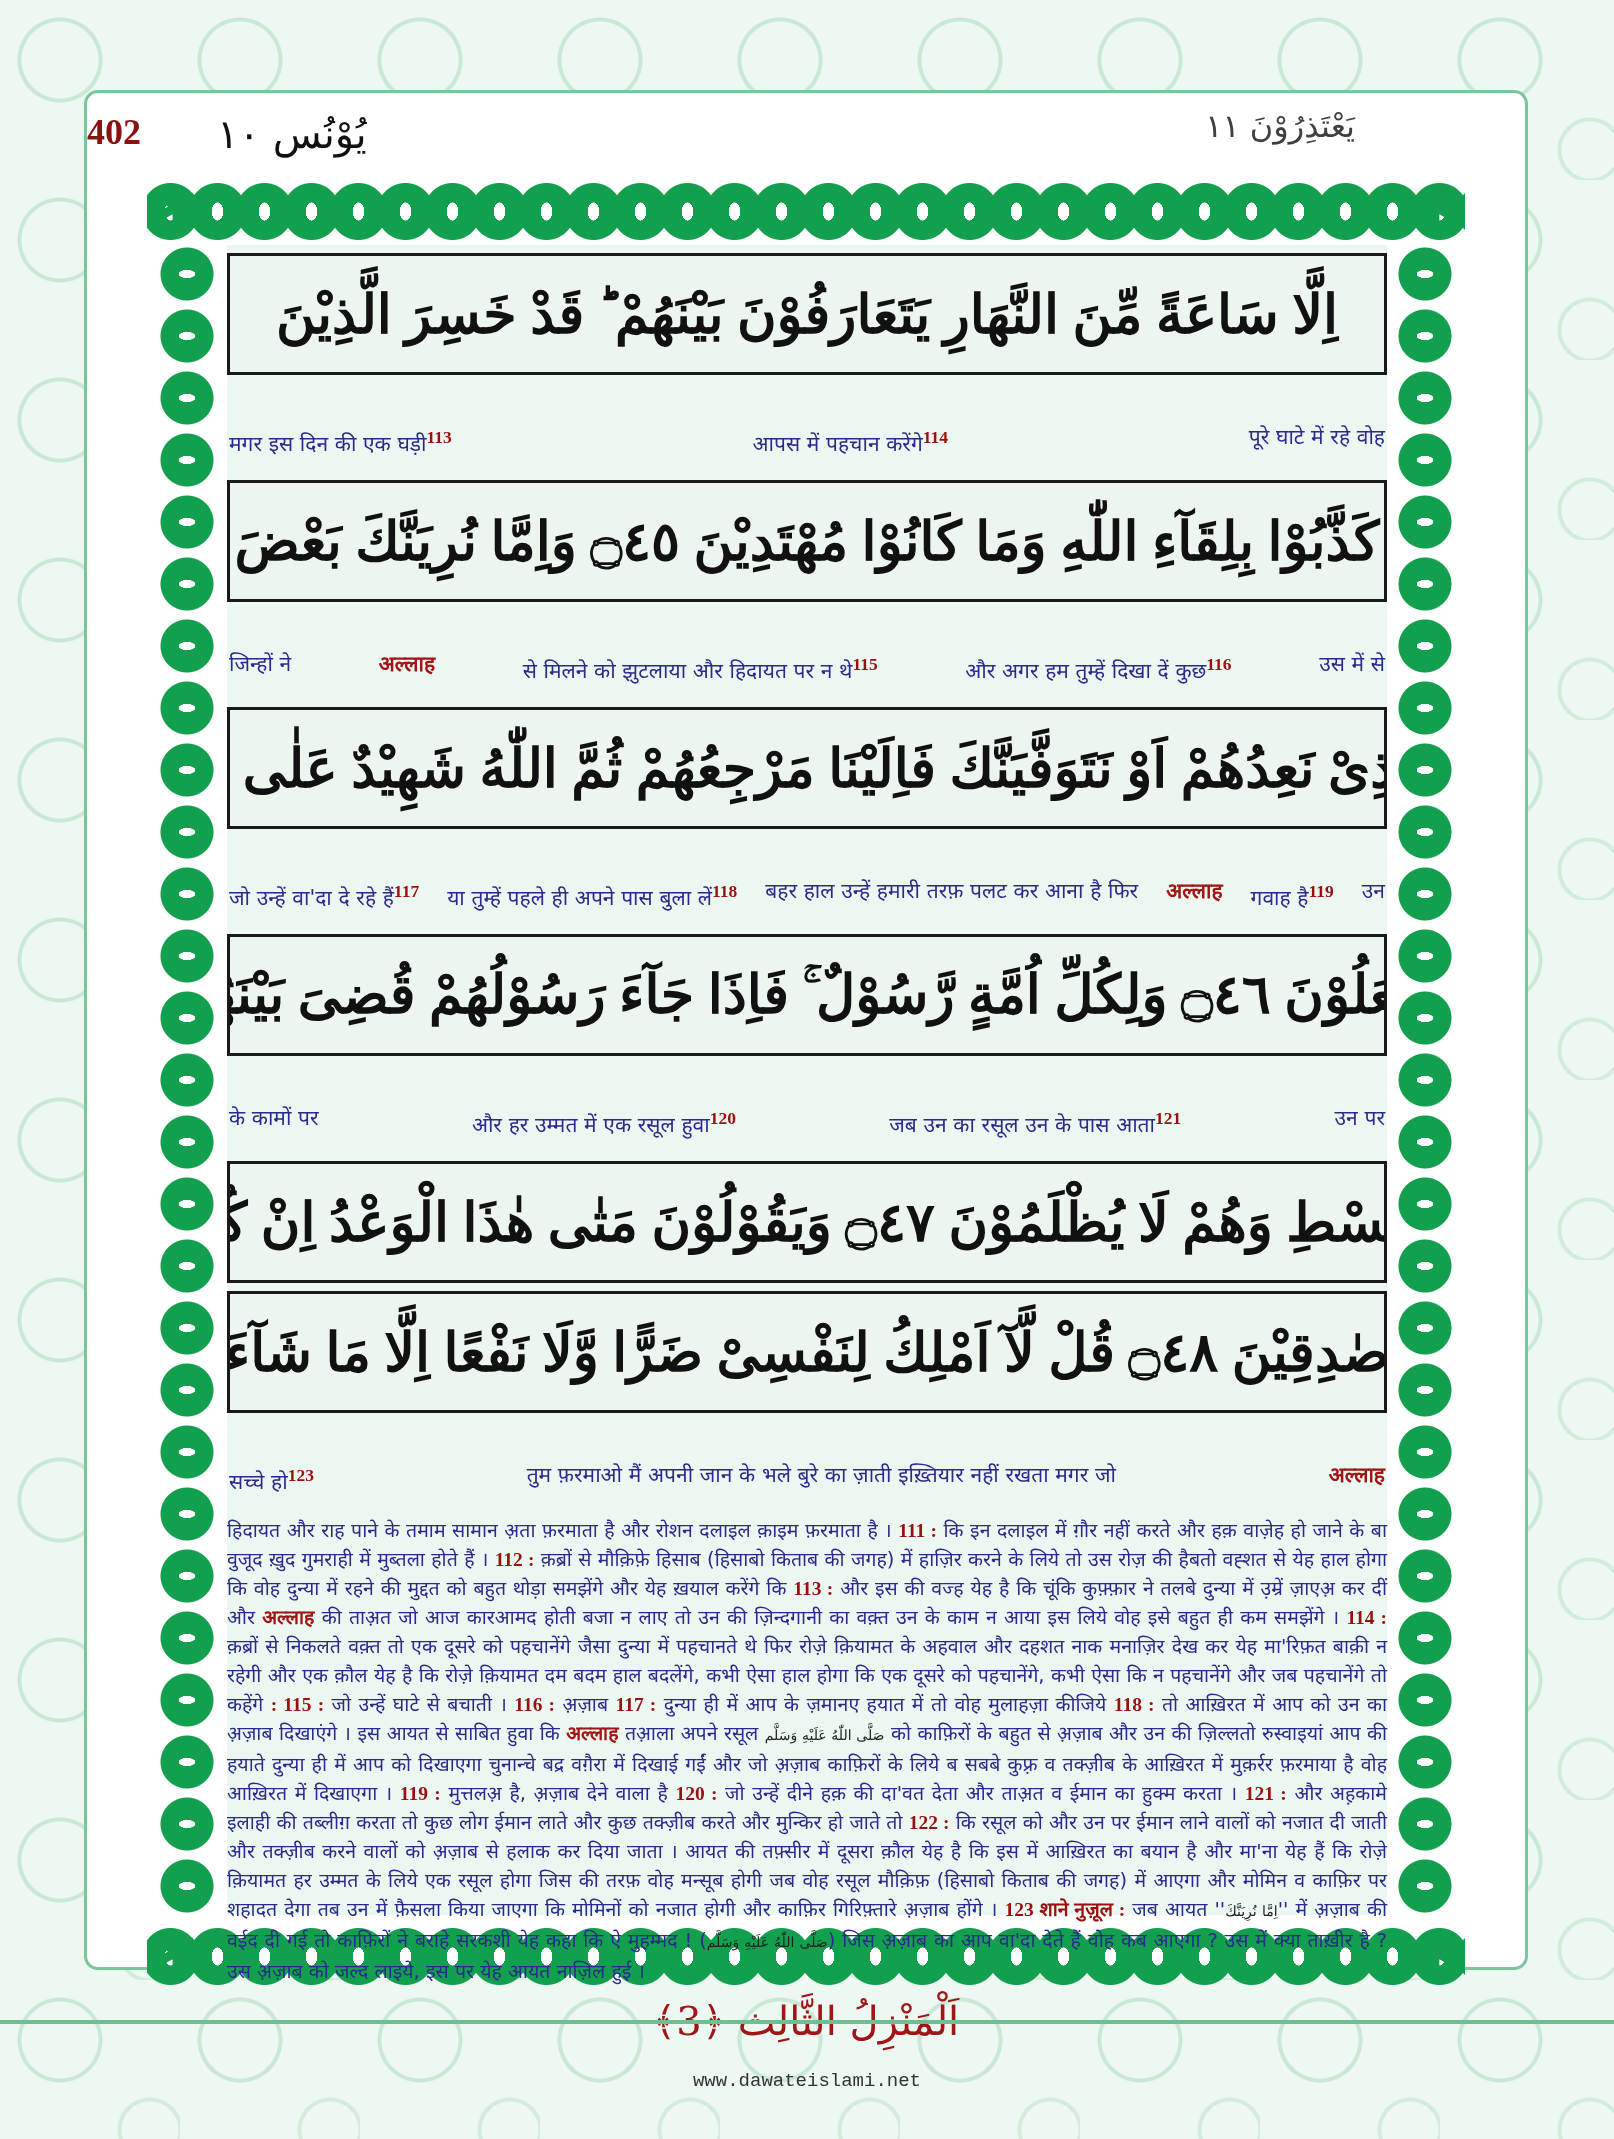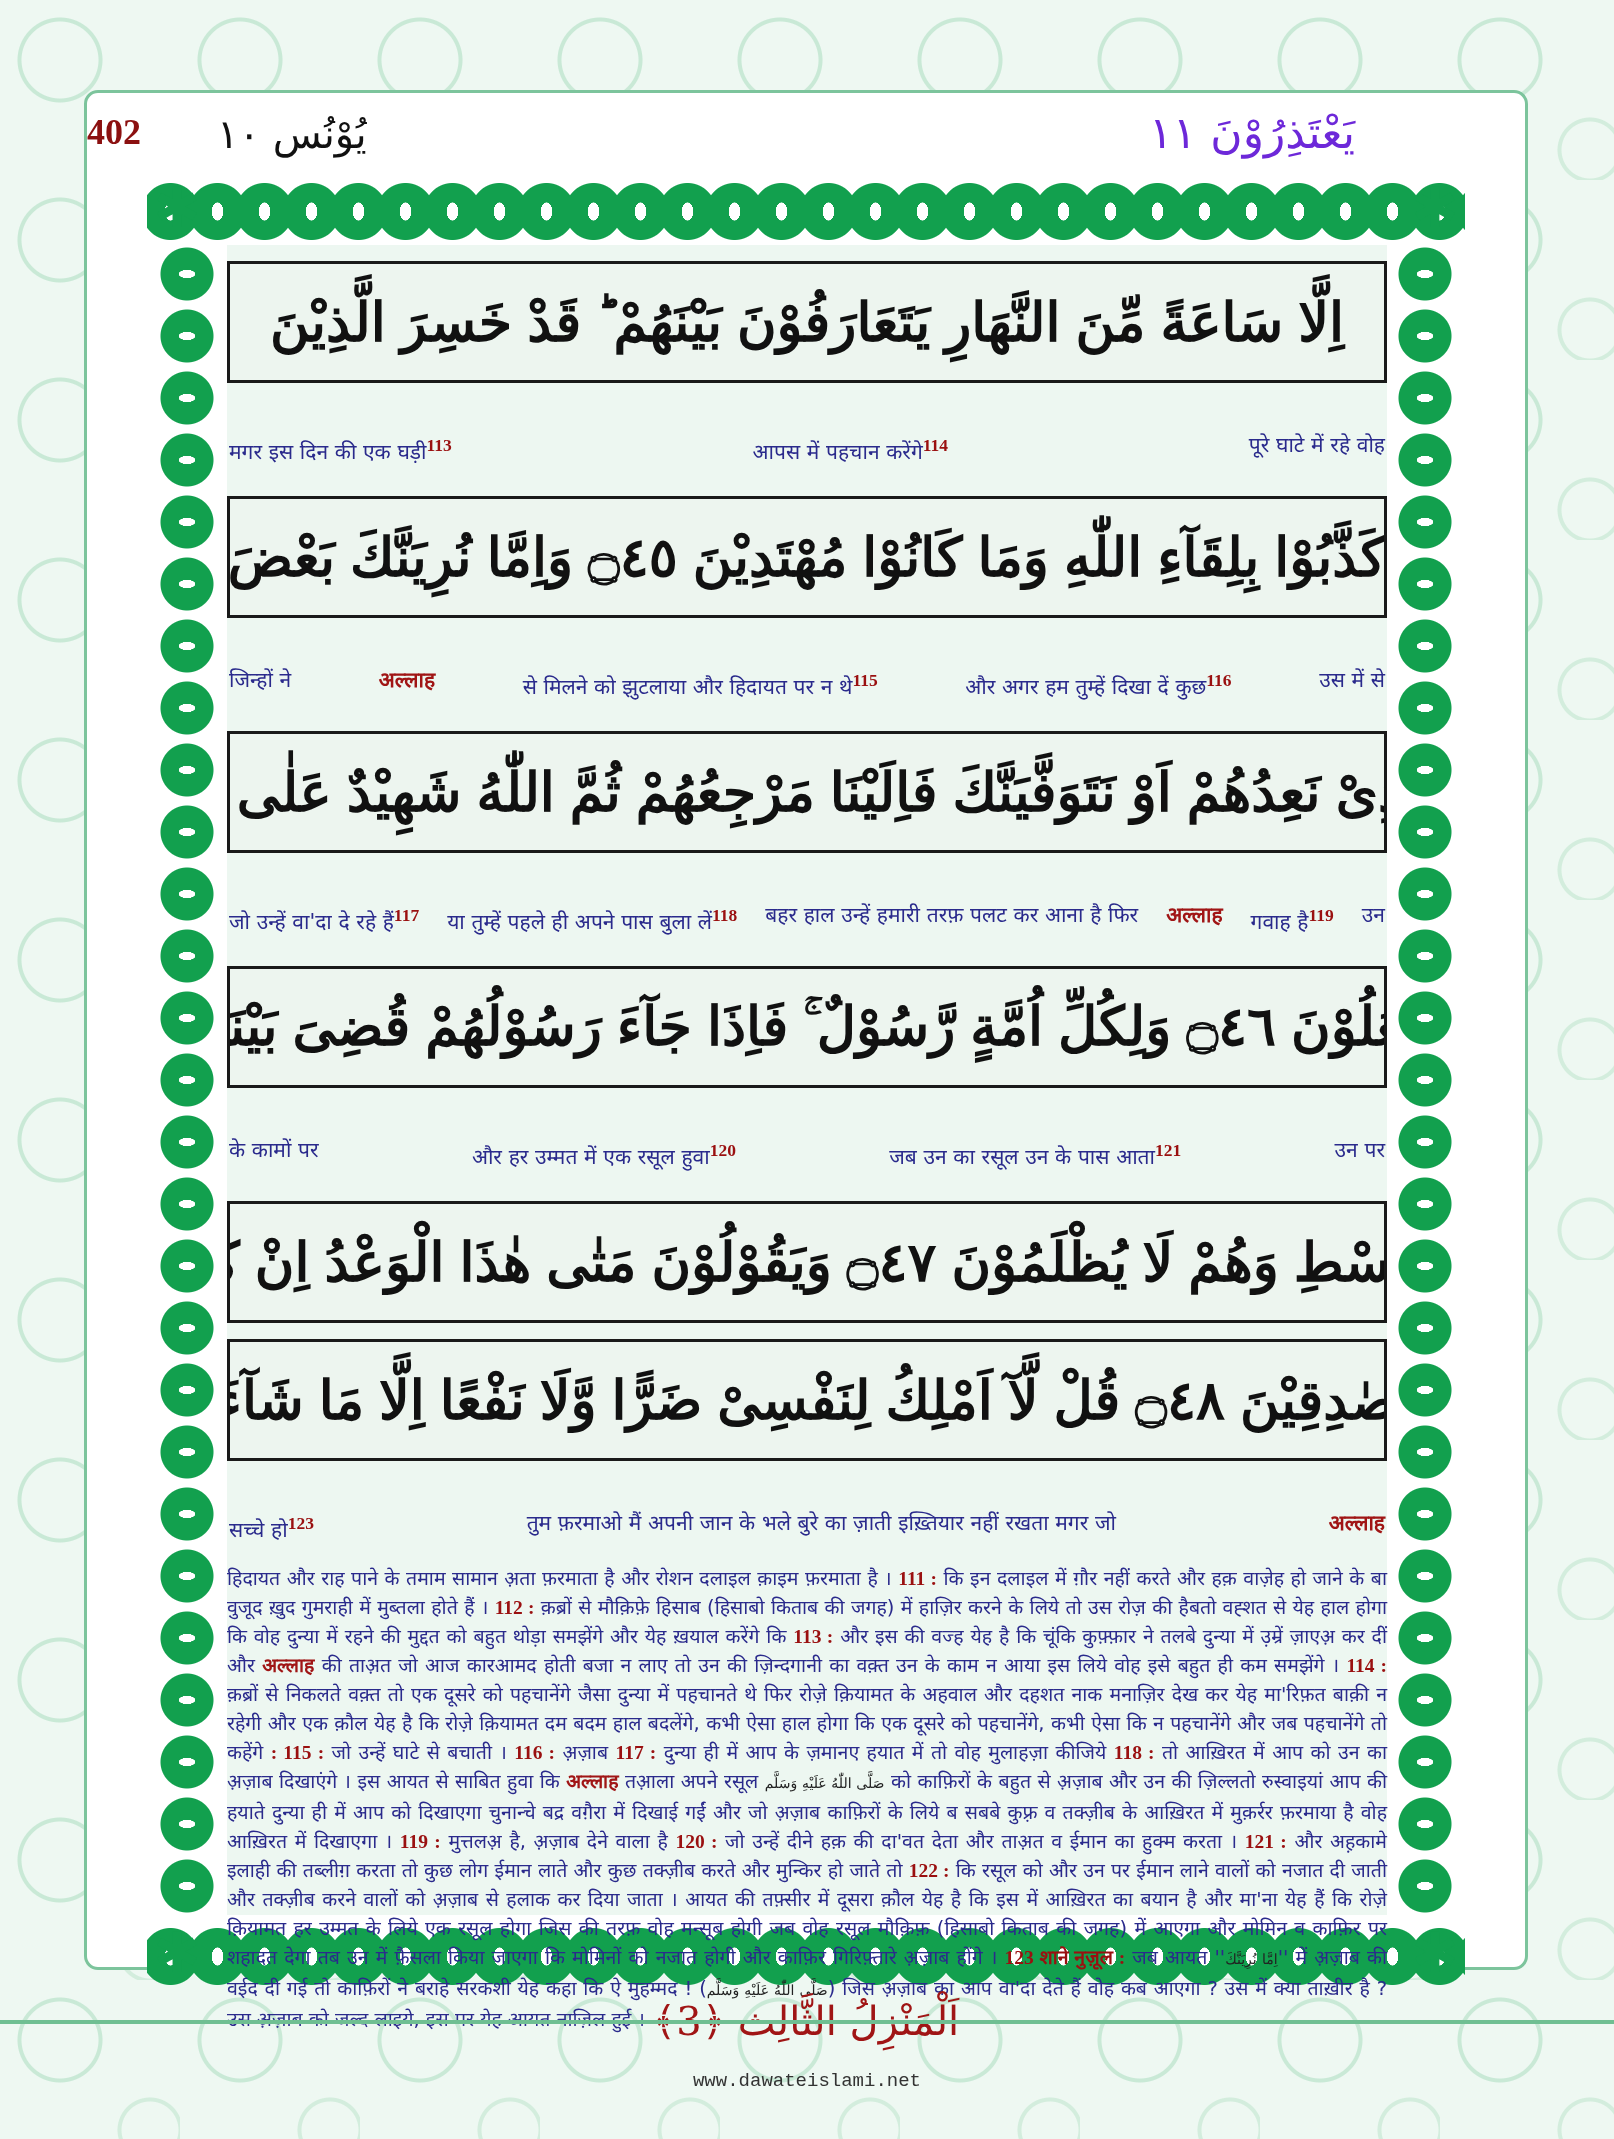--- a/index.html
+++ b/index.html
@@ -12,21 +12,21 @@
     background-size:180px 180px;
     font-family:"DejaVu Sans", sans-serif;
   }
   .page {
     position:absolute; left:84px; top:90px; width:1444px; height:1880px;
     background:#ffffff; border:3px solid #7cc49c; border-radius:14px; box-sizing:border-box;
   }
   .header { position:absolute; left:0; right:0; top:18px; height:60px; }
   .hdr-left { position:absolute; left:130px; top:0; font-size:40px; color:#111; font-family:"DejaVu Serif", serif; direction:rtl; }
   .hdr-center { position:absolute; left:0; right:0; top:0; text-align:left; font-size:36px; font-weight:bold; color:#8b1010; font-family:"Liberation Serif", serif; }
-  .hdr-right { position:absolute; right:170px; top:-4px; font-size:44px; color:#6d28d9; font-family:"DejaVu Serif", serif; direction:rtl; }
+  .hdr-right { position:absolute; right:170px; top:-4px; font-size:32px; color:#404040; font-family:"DejaVu Serif", serif; direction:rtl; }
 
   .border-top, .border-bottom {
     position:absolute; left:60px; right:60px; height:70px;
     background:
       radial-gradient(ellipse 14px 22px at 50% 55%, #ffffff 40%, transparent 42%),
       radial-gradient(circle at 50% 55%, #12a04e 28px, transparent 29px);
     background-size:47px 70px;
   }
   .border-top { top:80px; }
   .border-bottom { top:1825px; }
@@ -41,23 +41,23 @@
   .border-right { right:70px; }
   .corner { position:absolute; width:60px; height:70px; color:#12a04e; font-size:56px; line-height:70px; text-align:center; }
 
   .content { position:absolute; left:140px; top:152px; width:1160px; }
   .content-bg {
     position:absolute; left:140px; top:152px; width:1160px; height:1670px;
     background:#edf7f1;
   }
   .ayah-box {
     position:relative; height:122px; border:3px solid #1a1a1a; box-sizing:border-box;
-    background:#edf5ef; margin-top:16px;
+    background:#edf5ef; margin-top:8px;
     display:flex; align-items:center; justify-content:center;
-    direction:rtl; font-family:Liberation Sans, sans-serif; font-size:54px; font-weight:bold; color:#111;
+    direction:rtl; font-family:Liberation Serif, serif; font-size:54px; font-weight:bold; color:#111;
     white-space:nowrap; overflow:hidden;
   }
   .trans {
     height:38px; line-height:38px; font-size:21px; color:#2a2a8c; display:flex; justify-content:space-between;
     padding:16px 2px; white-space:nowrap; font-family:"DejaVu Sans", sans-serif;margin-top:27px;
   }
   .trans sup, .comm .num { color:#9a1010; font-weight:bold; font-family:"Liberation Serif", serif; }
   .allah { color:#a01515; font-weight:bold; }
   .comm {
     margin-top:6px; font-size:19.5px; line-height:29px; color:#2a2a8c; text-align:justify;

